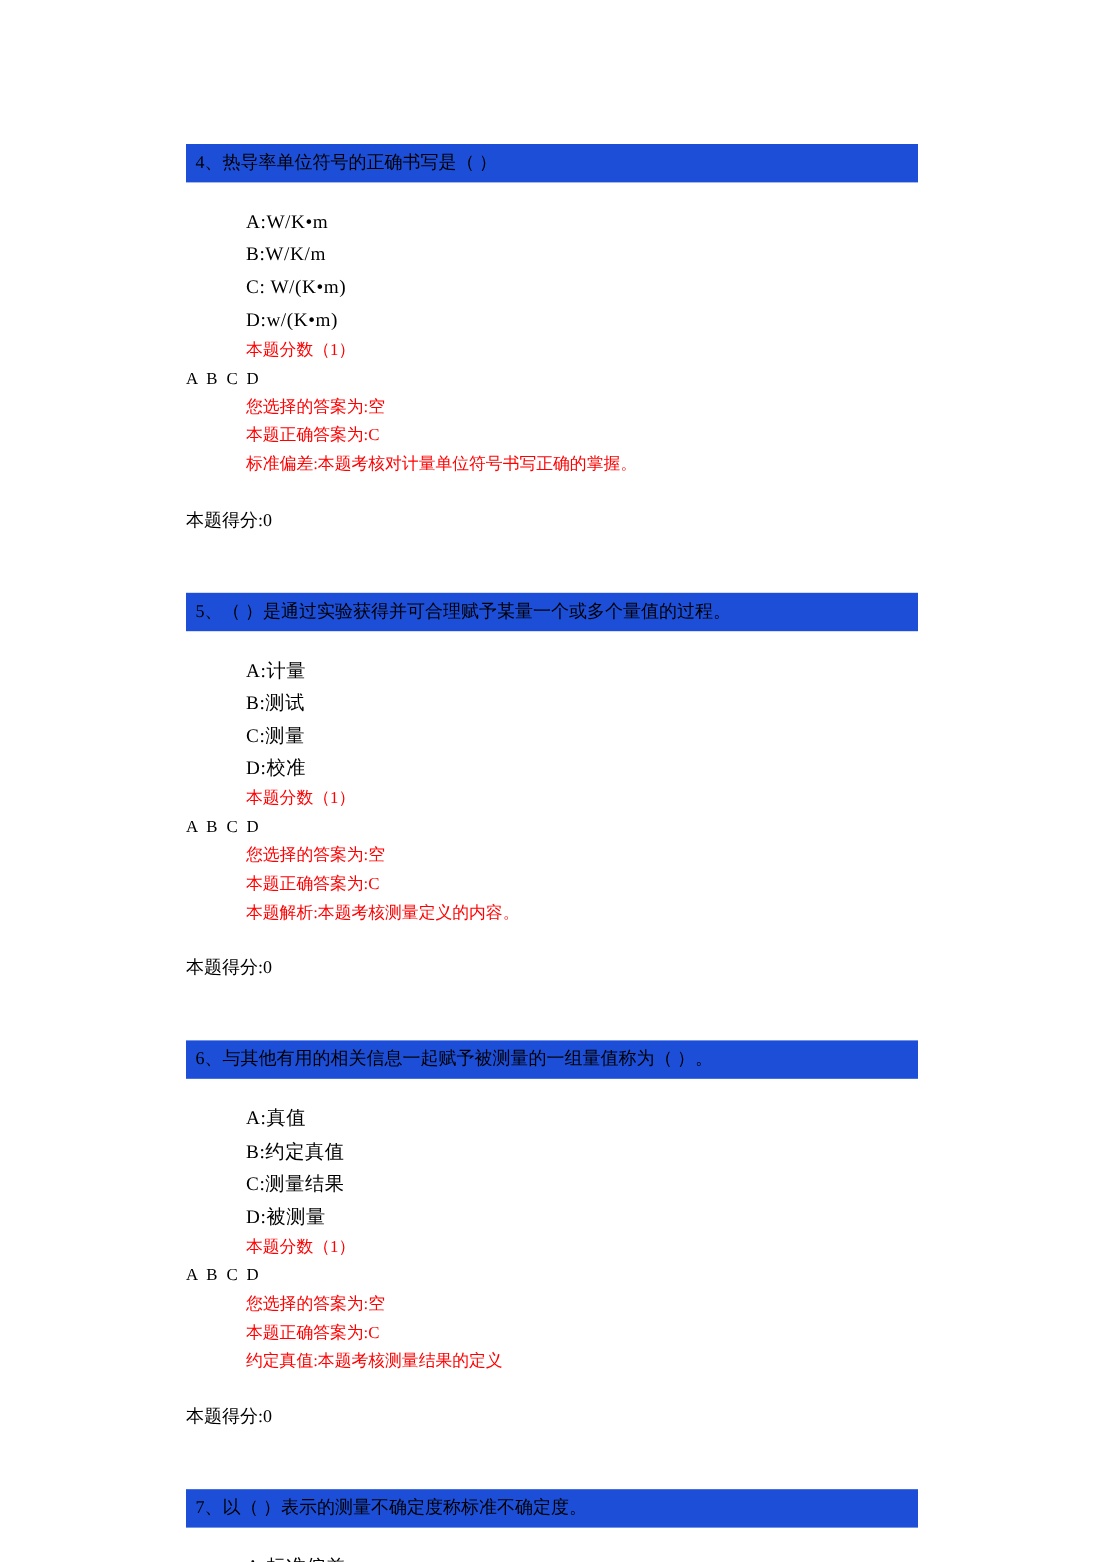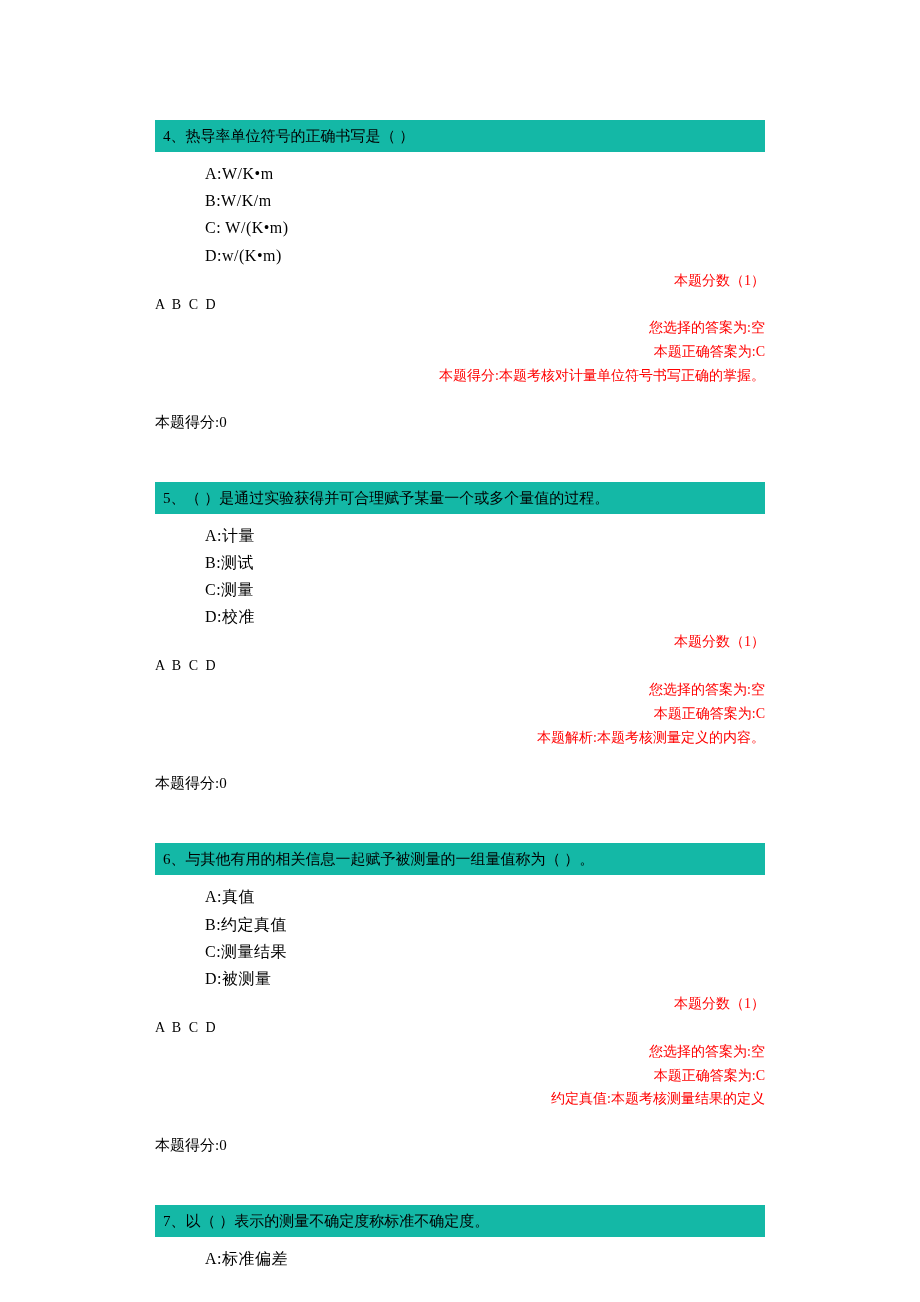--- a/index.html
+++ b/index.html
@@ -13,38 +13,37 @@
       font-size: 14px;
       line-height: 1.6;
       color: #000000;
       padding: 120px 155px 40px 155px;
       width: 920px;
     }
     .question-block {
       margin-bottom: 48px;
     }
     .question-header {
-      background: #14b8a6;
+      background: #1d4ed8;
       padding: 4px 8px;
       font-size: 15px;
       color: #000000;
-      margin-bottom: 8px;
+      margin-bottom: 20px;
     }
     .option {
       padding-left: 50px;
       font-size: 16px;
       line-height: 1.7;
       letter-spacing: 0.5px;
     }
     .red-text {
       color: #ff0000;
       padding-left: 50px;
       font-size: 14px;
       line-height: 1.7;
-      text-align: right;
     }
     .abcd-row {
       font-size: 14px;
       line-height: 1.7;
       letter-spacing: 2px;
     }
     .score-line {
       font-size: 15px;
       margin-top: 22px;
       color: #000000;
@@ -56,21 +55,21 @@
 <div class="question-block">
   <div class="question-header">4、热导率单位符号的正确书写是（  ）</div>
   <div class="option">A:W/K•m</div>
   <div class="option">B:W/K/m</div>
   <div class="option">C: W/(K•m)</div>
   <div class="option">D:w/(K•m)</div>
   <div class="red-text">本题分数（1）</div>
   <div class="abcd-row">A B C D</div>
   <div class="red-text">您选择的答案为:空</div>
   <div class="red-text">本题正确答案为:C</div>
-  <div class="red-text">本题得分:本题考核对计量单位符号书写正确的掌握。</div>
+  <div class="red-text">标准偏差:本题考核对计量单位符号书写正确的掌握。</div>
   <div class="score-line">本题得分:0</div>
 </div>
 
 <div class="question-block">
   <div class="question-header">5、（  ）是通过实验获得并可合理赋予某量一个或多个量值的过程。</div>
   <div class="option">A:计量</div>
   <div class="option">B:测试</div>
   <div class="option">C:测量</div>
   <div class="option">D:校准</div>
   <div class="red-text">本题分数（1）</div>

